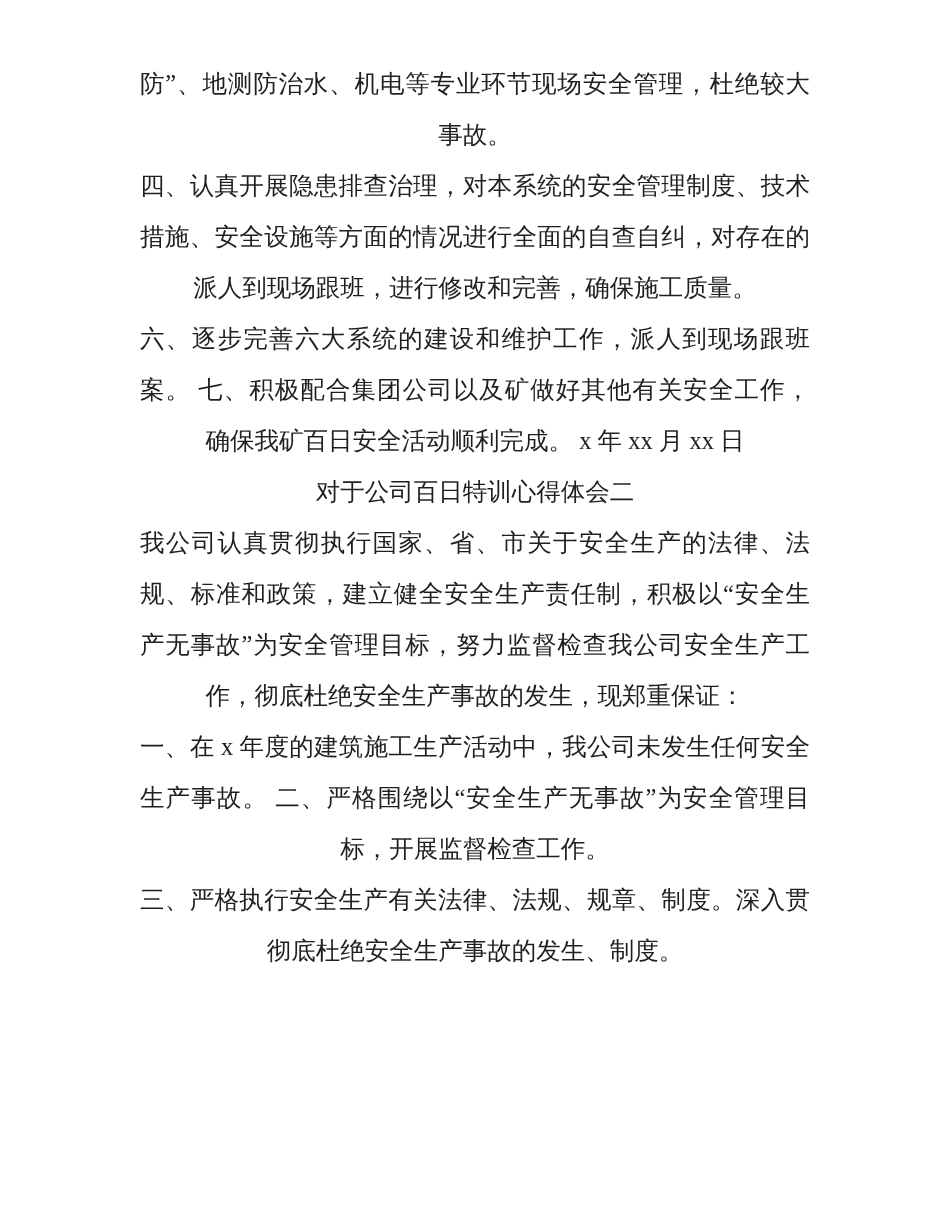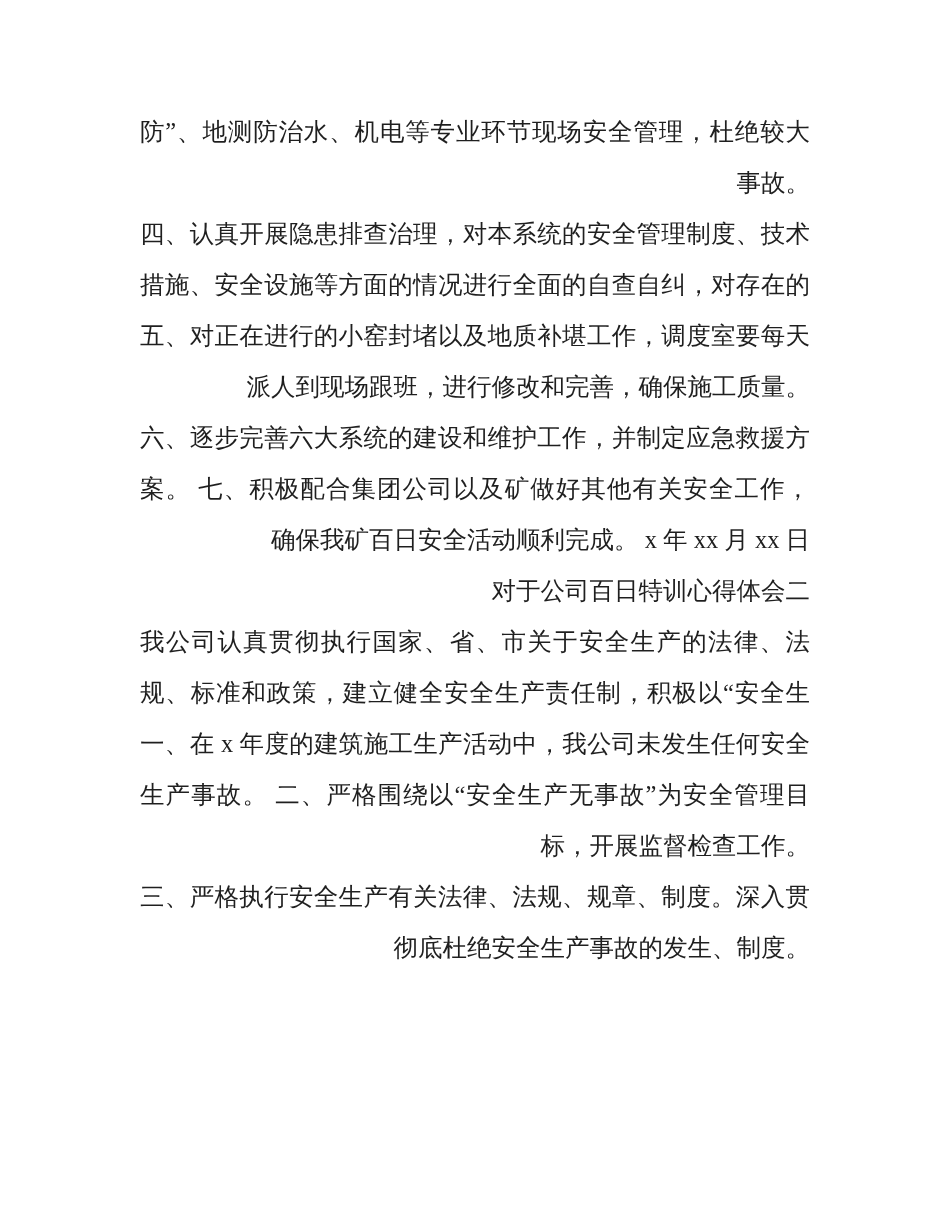--- a/index.html
+++ b/index.html
@@ -10,52 +10,53 @@
       width: 950px;
       height: 1229px;
       background: #ffffff;
       overflow: hidden;
       font-family: "Liberation Serif", "DejaVu Serif", serif;
     }
     .doc-page {
       box-sizing: border-box;
       width: 950px;
       height: 1229px;
-      padding: 106px 140px 0 140px;
+      padding: 58px 140px 0 140px;
       background: #ffffff;
       border-radius: 14px;
     }
     .ln {
       font-size: 24.5px;
       line-height: 51px;
       color: #1f1f1f;
-      text-align: right;
+      text-align: center;
       white-space: pre-wrap;
       overflow: hidden;
     }
     .ln.j {
       text-align: justify;
       text-align-last: justify;
       text-justify: inter-ideograph;
     }
   </style>
 </head>
 <body>
 
 <div class="doc-page">
   <div class="ln j">防”、地测防治水、机电等专业环节现场安全管理，杜绝较大</div>
   <div class="ln">事故。</div>
   <div class="ln j">四、认真开展隐患排查治理，对本系统的安全管理制度、技术</div>
   <div class="ln j">措施、安全设施等方面的情况进行全面的自查自纠，对存在的</div>
-  <div class="ln j">五、对正在进行的小窑封堵以及地质补堪工作，调度室要每天</div>
   <div class="ln">派人到现场跟班，进行修改和完善，确保施工质量。</div>
-  <div class="ln j">六、逐步完善六大系统的建设和维护工作，并制定应急救援方</div>
+  <div class="ln j">六、逐步完善六大系统的建设和维护工作，派人到现场跟班</div>
   <div class="ln j">案。 七、积极配合集团公司以及矿做好其他有关安全工作，</div>
   <div class="ln">确保我矿百日安全活动顺利完成。 x 年 xx 月 xx 日</div>
   <div class="ln">对于公司百日特训心得体会二</div>
   <div class="ln j">我公司认真贯彻执行国家、省、市关于安全生产的法律、法</div>
   <div class="ln j">规、标准和政策，建立健全安全生产责任制，积极以“安全生</div>
+  <div class="ln j">产无事故”为安全管理目标，努力监督检查我公司安全生产工</div>
+  <div class="ln">作，彻底杜绝安全生产事故的发生，现郑重保证：</div>
   <div class="ln j">一、在 x 年度的建筑施工生产活动中，我公司未发生任何安全</div>
   <div class="ln j">生产事故。 二、严格围绕以“安全生产无事故”为安全管理目</div>
   <div class="ln">标，开展监督检查工作。</div>
   <div class="ln j">三、严格执行安全生产有关法律、法规、规章、制度。深入贯</div>
   <div class="ln">彻底杜绝安全生产事故的发生、制度。</div>
 </div>
 
 </body></html>

